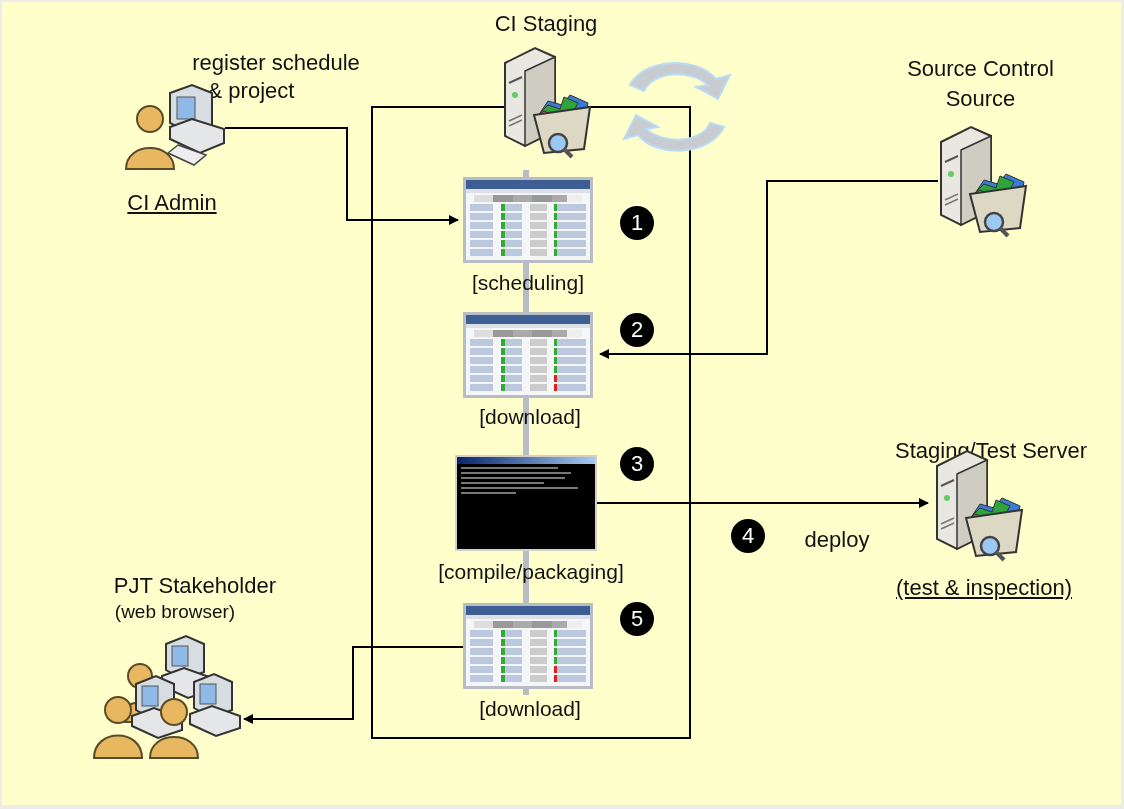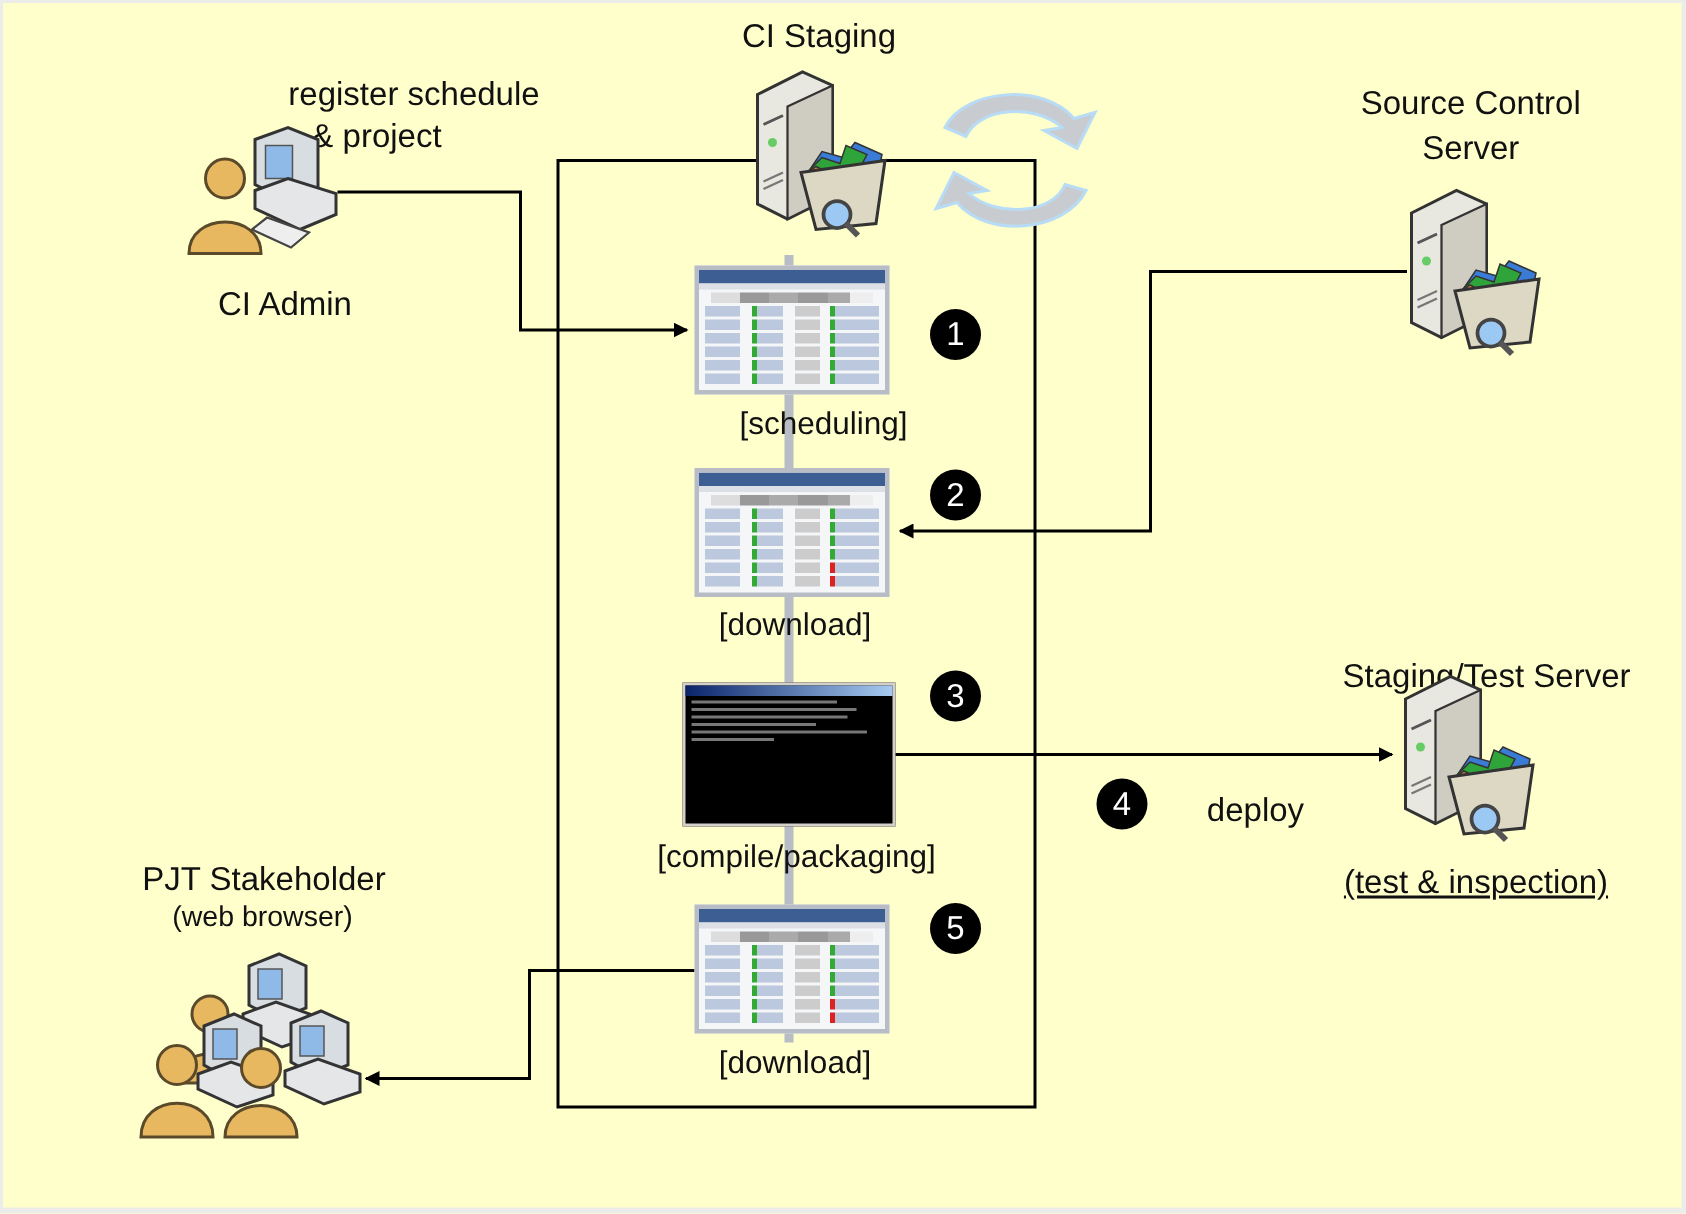--- a/index.html
+++ b/index.html
@@ -88,24 +88,24 @@
     <path d="M48,10 L70,2 L90,10 L90,42 L68,50 L48,40 z" fill="#d8dde2" stroke="#333" stroke-width="2"></path>
     <rect x="55" y="14" width="18" height="22" fill="#8fb9e6" stroke="#555"></rect>
     <path d="M48,44 L70,36 L102,46 L102,60 L78,70 L48,56 z" fill="#e4e6e8" stroke="#333" stroke-width="2"></path>
     <path d="M56,62 L84,72 L72,82 L46,70 z" fill="#eee" stroke="#444" stroke-width="1.5"></path>
   </g>
   <g>
     <circle cx="28" cy="36" r="13" fill="#e8b860" stroke="#5a4a2a" stroke-width="2"></circle>
     <path d="M4,86 C4,58 52,58 52,86 z" fill="#e8b860" stroke="#5a4a2a" stroke-width="2"></path>
   </g>
 </svg>
-<div class="lbl" style="left:130px; top:190px; width:120px;">CI Admin</div>
+<div class="lbl" style="left:112px; top:190px; width:120px;text-decoration:underline;">CI Admin</div>
 
 <div class="lbl" style="left:888px; top:56px; width:185px;">Source Control</div>
-<div class="lbl" style="left:888px; top:86px; width:185px;">Server</div>
+<div class="lbl" style="left:888px; top:86px; width:185px;">Source</div>
 <svg class="icon" style="left:936px; top:122px;" width="95" height="120" viewBox="0 0 95 120">
   <path d="M5,20 L35,5 L55,14 L55,88 L25,103 L5,93 z" fill="#e9e8e0" stroke="#333" stroke-width="2"></path>
   <path d="M25,28 L55,14 L55,88 L25,103 z" fill="#cfcdc2" stroke="#333" stroke-width="1.5"></path>
   <line x1="9" y1="40" x2="22" y2="34" stroke="#555" stroke-width="2"></line>
   <circle cx="15" cy="52" r="3" fill="#6c6"></circle>
   <line x1="9" y1="78" x2="22" y2="72" stroke="#777" stroke-width="1.5"></line>
   <line x1="9" y1="83" x2="22" y2="77" stroke="#777" stroke-width="1.5"></line>
   <path d="M40,70 L48,58 L62,62 L70,52 L88,60 L86,70 z" fill="#3a7bd5" stroke="#333" stroke-width="1"></path>
   <path d="M38,72 L48,62 L60,66 L64,54 L78,60 L70,75 z" fill="#2fa43b" stroke="#333" stroke-width="1"></path>
   <path d="M36,74 L44,68 L60,76 L55,84 z" fill="#ef7c3a" stroke="#333" stroke-width="1"></path>
@@ -124,21 +124,21 @@
   <line x1="9" y1="83" x2="22" y2="77" stroke="#777" stroke-width="1.5"></line>
   <path d="M40,70 L48,58 L62,62 L70,52 L88,60 L86,70 z" fill="#3a7bd5" stroke="#333" stroke-width="1"></path>
   <path d="M38,72 L48,62 L60,66 L64,54 L78,60 L70,75 z" fill="#2fa43b" stroke="#333" stroke-width="1"></path>
   <path d="M36,74 L44,68 L60,76 L55,84 z" fill="#ef7c3a" stroke="#333" stroke-width="1"></path>
   <path d="M34,72 L90,64 L84,106 L44,110 z" fill="#ddd8c4" stroke="#333" stroke-width="2"></path>
   <circle cx="58" cy="100" r="9" fill="#9cc9f4" stroke="#444" stroke-width="2.5"></circle>
   <line x1="64" y1="106" x2="72" y2="114" stroke="#555" stroke-width="4"></line>
 </svg>
 <div class="lbl" style="left:886px; top:575px; width:196px;text-decoration:underline;">(test &amp; inspection)</div>
 
-<div class="lbl" style="left:76px; top:573px; width:200px;">PJT Stakeholder</div>
+<div class="lbl" style="left:76px; top:573px; width:200px;text-align:right;">PJT Stakeholder</div>
 <div class="lbl small" style="left:100px; top:601px; width:150px;">(web browser)</div>
 <svg class="icon" style="left:88px; top:632px;" width="160" height="130" viewBox="0 0 160 130">
   <g>
     <path d="M78,12 L98,4 L116,12 L116,40 L96,48 L78,38 z" fill="#d8dde2" stroke="#333" stroke-width="2"></path>
     <rect x="84" y="14" width="16" height="20" fill="#8fb9e6" stroke="#555"></rect>
     <path d="M74,44 L96,36 L124,46 L124,58 L100,66 L74,54 z" fill="#e4e6e8" stroke="#333" stroke-width="2"></path>
   </g>
   <g>
     <path d="M106,50 L126,42 L144,50 L144,78 L124,86 L106,76 z" fill="#d8dde2" stroke="#333" stroke-width="2"></path>
     <rect x="112" y="52" width="16" height="20" fill="#8fb9e6" stroke="#555"></rect>
@@ -168,21 +168,21 @@
     <div class="sub"></div>
     <div class="tabs"></div>
   <div class="row"></div>
     <div class="row"></div>
     <div class="row"></div>
     <div class="row"></div>
     <div class="row"></div>
     <div class="row"></div>
 </div>
 <div class="badge" style="left:620px; top:206px;">1</div>
-<div class="lbl step" style="left:474px; top:271px; width:150px;">[scheduling]</div>
+<div class="lbl step" style="left:453px; top:271px; width:150px;">[scheduling]</div>
 
 <div class="thumb" style="left:463px; top:312px;">
   <div class="bar"></div>
     <div class="sub"></div>
     <div class="tabs"></div>
   <div class="row"></div>
     <div class="row"></div>
     <div class="row"></div>
     <div class="row"></div>
     <div class="row red"></div>

